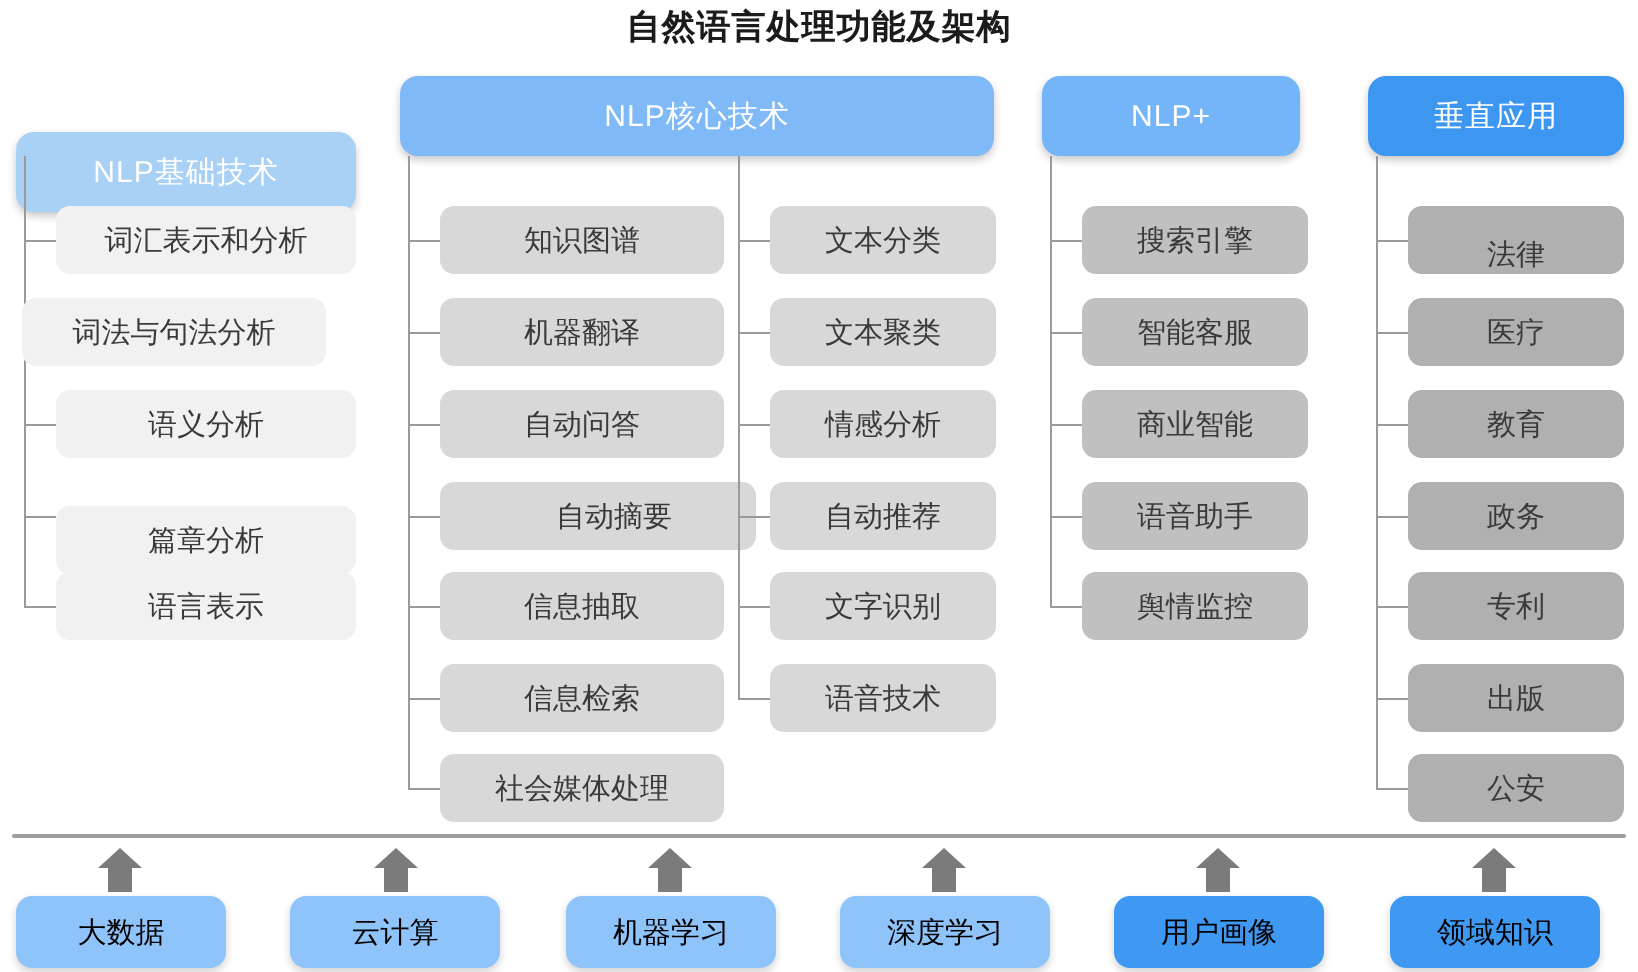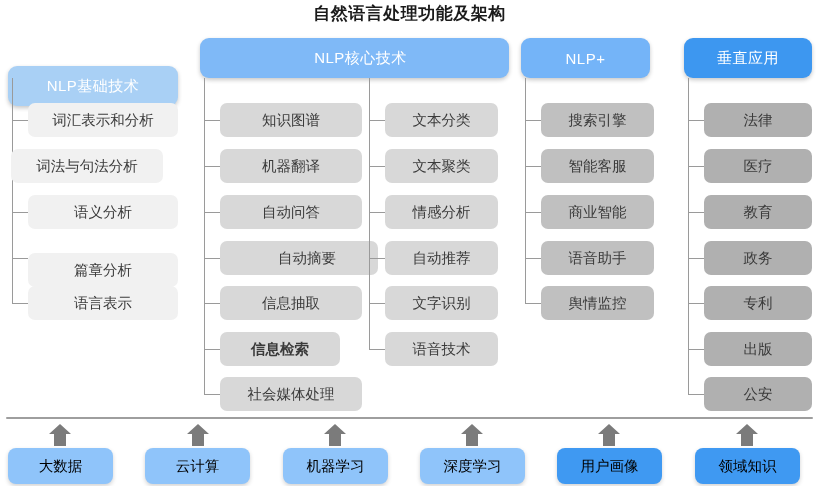--- a/index.html
+++ b/index.html
@@ -38,21 +38,21 @@
     border-radius: 9px;
     color: #ffffff;
     font-size: 15px;
     display: flex;
     align-items: center;
     justify-content: center;
     box-shadow: 0 2px 4px rgba(0,0,0,0.22);
     letter-spacing: 0.5px;
   }
   .hdr-a { background: #a9d0f5; }
-  .hdr-b { background: #7fb9f7; padding-left: 12px; }
+  .hdr-b { background: #7fb9f7; }
   .hdr-c { background: #74b4f8; }
   .hdr-d { background: #3d97f0; }
 
   
   .item {
     position: absolute;
     height: 34px;
     border-radius: 7px;
     display: flex;
     align-items: center;
@@ -182,21 +182,21 @@
     </div>
   <div class="item tone-2" style="left:220px; top:195px; width:142px;">
     <span>自动问答</span>
     </div>
   <div class="item tone-2" style="left:220px; top:241px; width:142px;padding-left:16px;">
     <span>自动摘要</span>
     </div>
   <div class="item tone-2" style="left:220px; top:286px; width:142px;">
     <span>信息抽取</span>
     </div>
-  <div class="item tone-2" style="left:220px; top:332px; width:120px;font-weight:bold;">
+  <div class="item tone-2" style="left:220px; top:332px; width:142px;">
     <span>信息检索</span>
     </div>
   <div class="item tone-2" style="left:220px; top:377px; width:142px;">
     <span>社会媒体处理</span>
     </div>
 
   <div class="vline" style="left:369px; top:78px; height:272px;"></div>
   <div class="hline" style="left:369px; top:120px; width:16px;"></div>
   <div class="hline" style="left:369px; top:166px; width:16px;"></div>
   <div class="hline" style="left:369px; top:212px; width:16px;"></div>
@@ -248,21 +248,21 @@
 
   <div class="vline" style="left:688px; top:78px; height:317px;"></div>
   <div class="hline" style="left:688px; top:120px; width:16px;"></div>
   <div class="hline" style="left:688px; top:166px; width:16px;"></div>
   <div class="hline" style="left:688px; top:212px; width:16px;"></div>
   <div class="hline" style="left:688px; top:258px; width:16px;"></div>
   <div class="hline" style="left:688px; top:303px; width:16px;"></div>
   <div class="hline" style="left:688px; top:349px; width:16px;"></div>
   <div class="hline" style="left:688px; top:394px; width:16px;"></div>
 
-  <div class="item tone-4" style="left:704px; top:103px; width:108px;">
+  <div class="item tone-4" style="left:704px; top:103px; width:108px;align-items:flex-end;">
     <span>法律</span>
     </div>
   <div class="item tone-4" style="left:704px; top:149px; width:108px;">
     <span>医疗</span>
     </div>
   <div class="item tone-4" style="left:704px; top:195px; width:108px;">
     <span>教育</span>
     </div>
   <div class="item tone-4" style="left:704px; top:241px; width:108px;">
     <span>政务</span>

